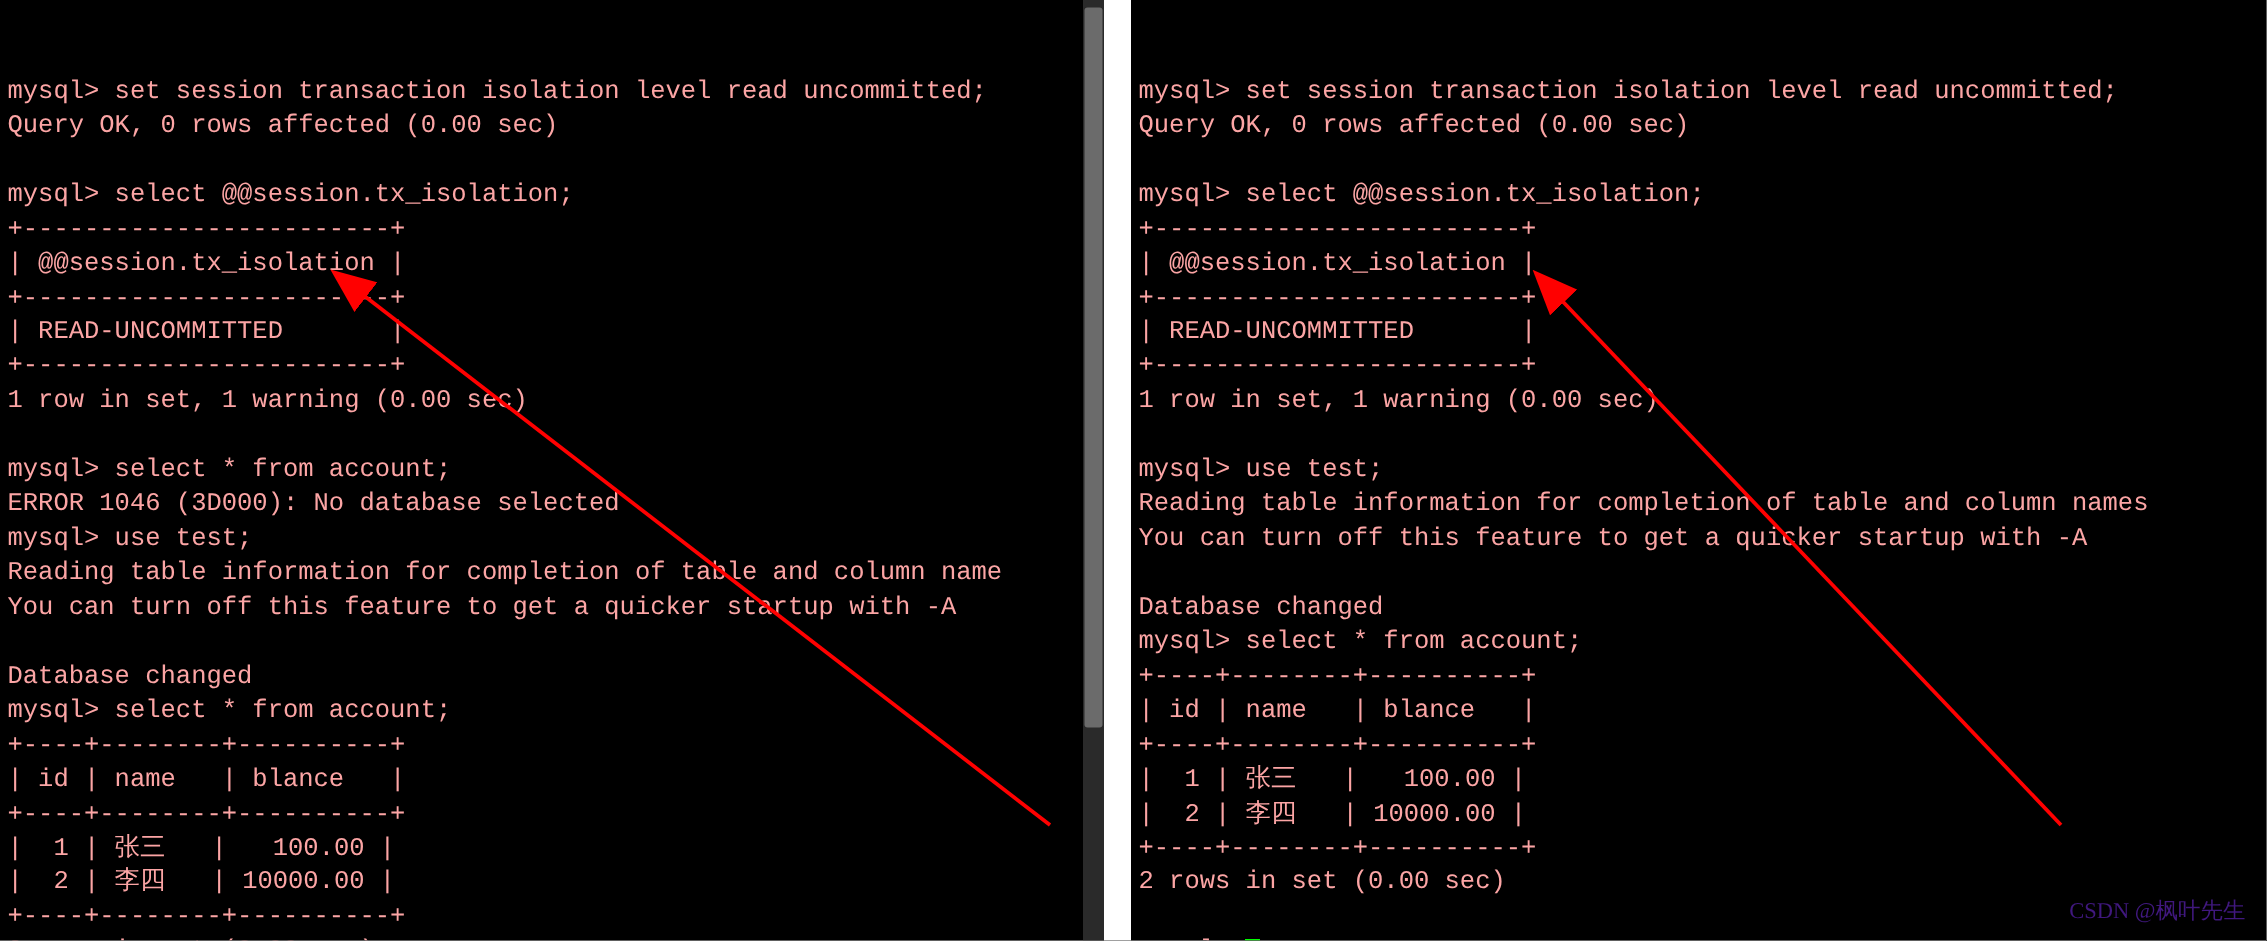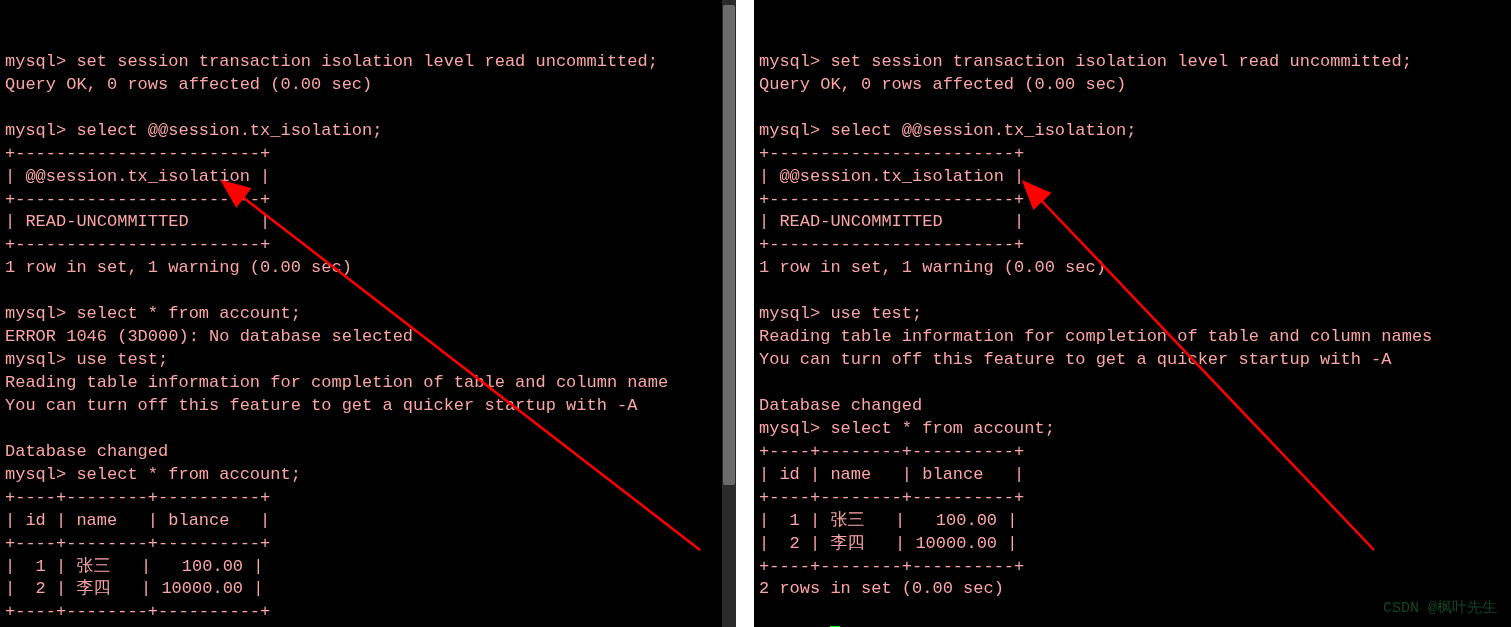--- a/index.html
+++ b/index.html
@@ -47,22 +47,22 @@
   display: inline-block;
   width: 10px;
   height: 18px;
   background: #00ff00;
   vertical-align: text-bottom;
 }
 .watermark {
   position: absolute;
   bottom: 10px;
   right: 14px;
-  color: #14532d;
-  font-family: Liberation Mono, monospace;
+  color: #4c1d95;
+  font-family: Liberation Serif, serif;
   font-size: 15px;
   opacity: 0.85;
 }
 svg.arrow {
   position: absolute;
   pointer-events: none;
   top: 0;
   left: 0;
 }
 </style>

